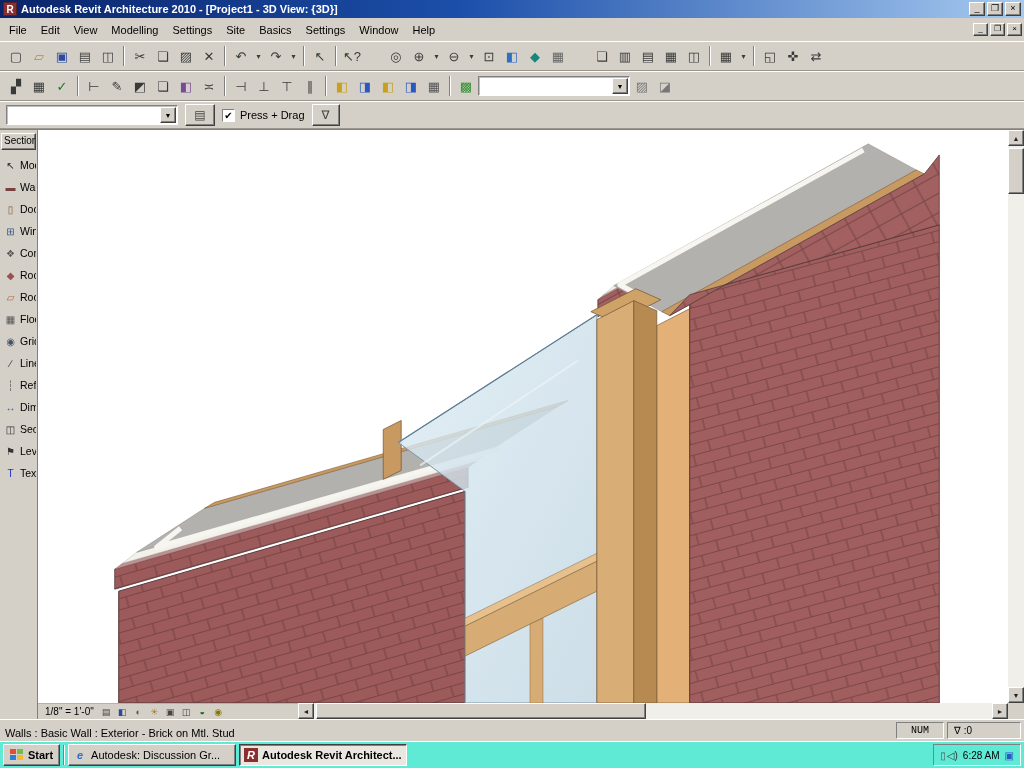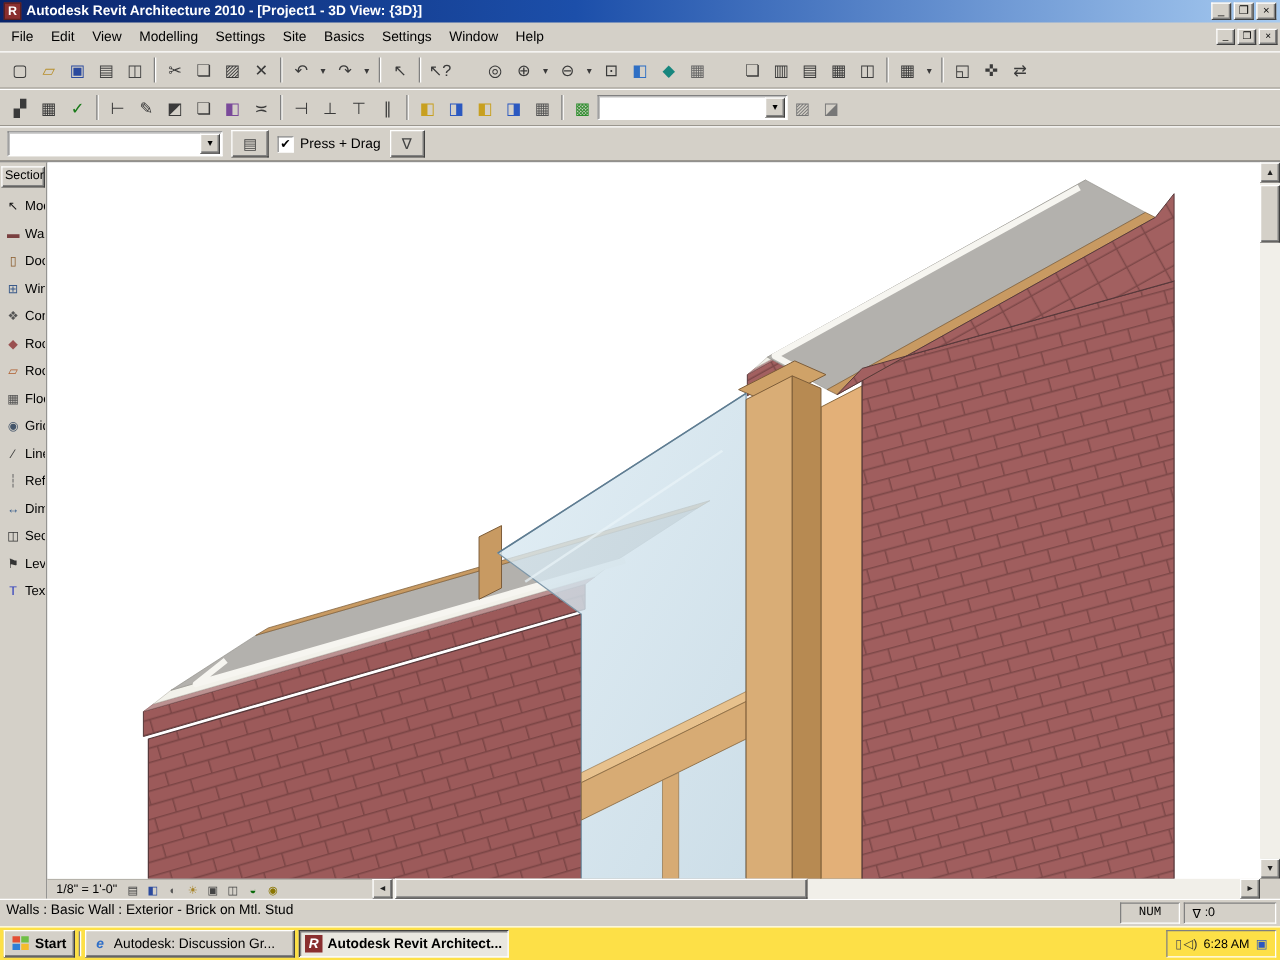--- a/index.html
+++ b/index.html
@@ -81,29 +81,29 @@
     border-top:1px solid #b5b2aa;}
   .scale{font-size:10px;padding:0 4px;white-space:nowrap;}
   .vbtn{width:15px;height:14px;font-size:9px;color:#444;display:inline-flex;align-items:center;
     justify-content:center;flex:none;}
   .hscroll{flex:1;background:#f1efe9;display:flex;min-width:0;}
   .htrack{flex:1;position:relative;}
   .hthumb{position:absolute;left:2px;top:0;height:16px;width:330px;background:#d4d0c8;border:1px solid;
     border-color:#fff #404040 #404040 #fff;box-shadow:inset -1px -1px 0 #808080;}
   .corner{width:16px;flex:none;background:#d4d0c8;}
   
-  .statusbar{height:22px;flex:none;display:flex;align-items:flex-start;gap:3px;padding:2px 3px;
+  .statusbar{height:22px;flex:none;display:flex;align-items:flex-end;gap:3px;padding:2px 3px;
     border-top:1px solid #fff;}
   .smsg{flex:1;padding-left:2px;white-space:nowrap;overflow:hidden;}
   .scell{height:17px;border:1px solid;border-color:#808080 #fff #fff #808080;font-size:10px;
     display:flex;align-items:center;padding:0 6px;gap:3px;flex:none;}
   .num{width:48px;justify-content:center;font-family:Liberation Mono, monospace;}
   .filt{width:74px;}
   
-  .taskbar{height:27px;flex:none;background:#fde047;border-top:1px solid #fff;display:flex;
+  .taskbar{height:27px;flex:none;background:#5eead4;border-top:1px solid #fff;display:flex;
     align-items:center;gap:3px;padding:2px 3px;}
   .startbtn{height:22px;background:#d4d0c8;border:1px solid;border-color:#fff #404040 #404040 #fff;
     box-shadow:inset -1px -1px 0 #808080;display:flex;align-items:center;gap:4px;padding:0 6px;flex:none;}
   .winflag{width:14px;height:12px;display:grid;grid-template-columns:6px 6px;grid-template-rows:5px 5px;
     gap:1px;flex:none;}
   .winflag i{display:block;}
   .f1{background:#e34f33;} .f2{background:#6fbf44;} .f3{background:#2f7fd6;} .f4{background:#f4bc2c;}
   .tbsep{width:0;border-left:1px solid #808080;border-right:1px solid #fff;height:20px;flex:none;}
   .tasks{display:flex;gap:3px;}
   .taskbtn{width:168px;height:22px;background:#d4d0c8;border:1px solid;border-color:#fff #404040 #404040 #fff;

